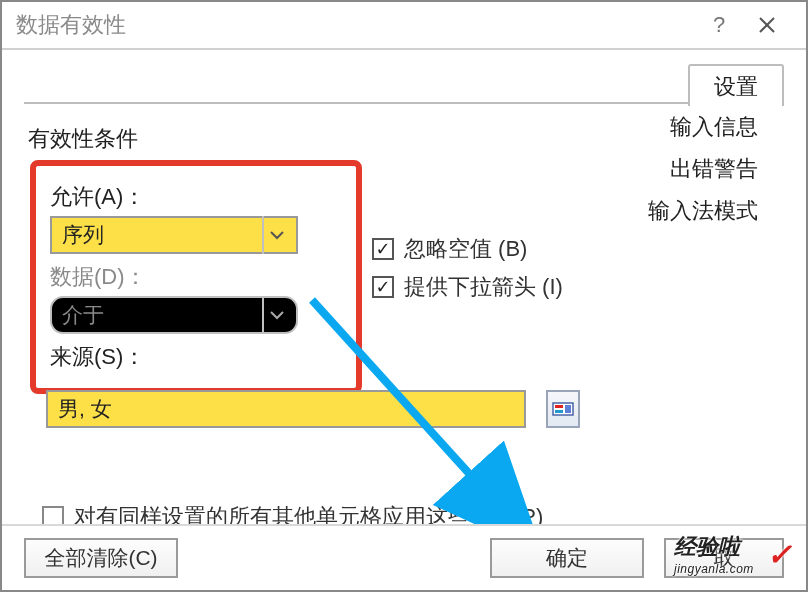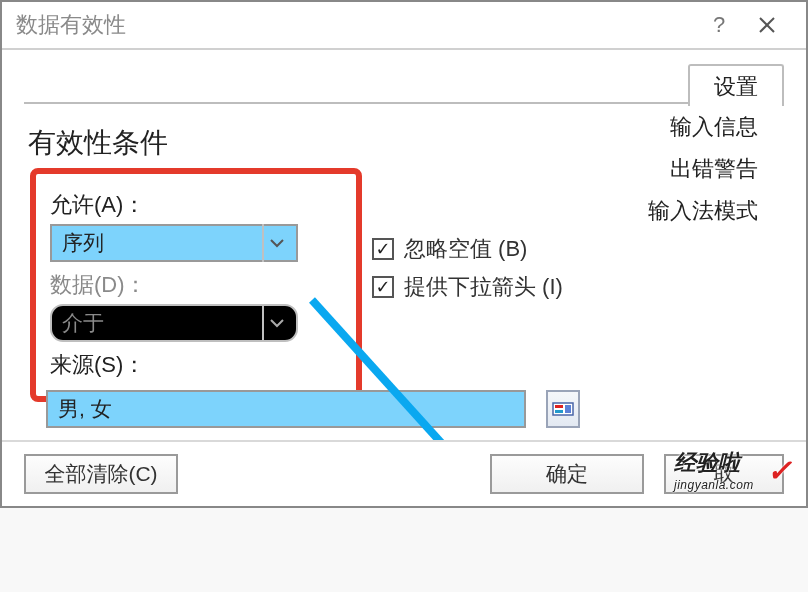--- a/index.html
+++ b/index.html
@@ -5,21 +5,21 @@
   * { box-sizing: border-box; }
   body {
     margin: 0;
     font-family: "Microsoft YaHei", "SimSun", Arial, sans-serif;
     font-size: 19px;
     background: #f8f8f8;
     color: #333;
   }
   .window {
     width: 808px;
-    height: 508px;
+    height: 592px;
     background: #fff;
     border: 2px solid #888;
     position: relative;
     overflow: hidden;
   }
   .titlebar {
     height: 48px;
     display: flex;
     align-items: center;
     padding: 0 14px;
@@ -69,21 +69,21 @@
     border-top-left-radius: 3px;
     border-top-right-radius: 3px;
   }
   .tab.active::after {
     content: "";
     position: absolute;
     left: 0; right: 0; bottom: -2px;
     height: 4px; background: #fff;
   }
   .legend {
-    font-size: 28px;
+    font-size: 22px;
     color: #222;
     margin: 20px 0 6px 4px;
   }
   .criteria-box {
     position: relative;
     border: 6px solid #e43a2b;
     border-radius: 8px;
     padding: 8px 24px 12px 14px;
     margin-left: 6px;
     width: 332px;
@@ -91,21 +91,21 @@
   .lbl {
     font-size: 22px;
     color: #222;
     margin: 8px 0 4px 0;
   }
   .lbl.disabled { color: #8a8a8a; }
   .combo, .textinput {
     width: 248px;
     height: 38px;
     border: 2px solid #999;
-    background: #7dd3fc;
+    background: #fde047;
     display: flex;
     align-items: center;
     justify-content: space-between;
     padding: 0 6px 0 10px;
     font-size: 21px;
     color: #222;
   }
   .combo.disabled { color: #8a8a8a; background: #000000; border-color: #bfbfbf; border-radius: 13px; }
   .chevron {
     width: 28px; height: 38px;

